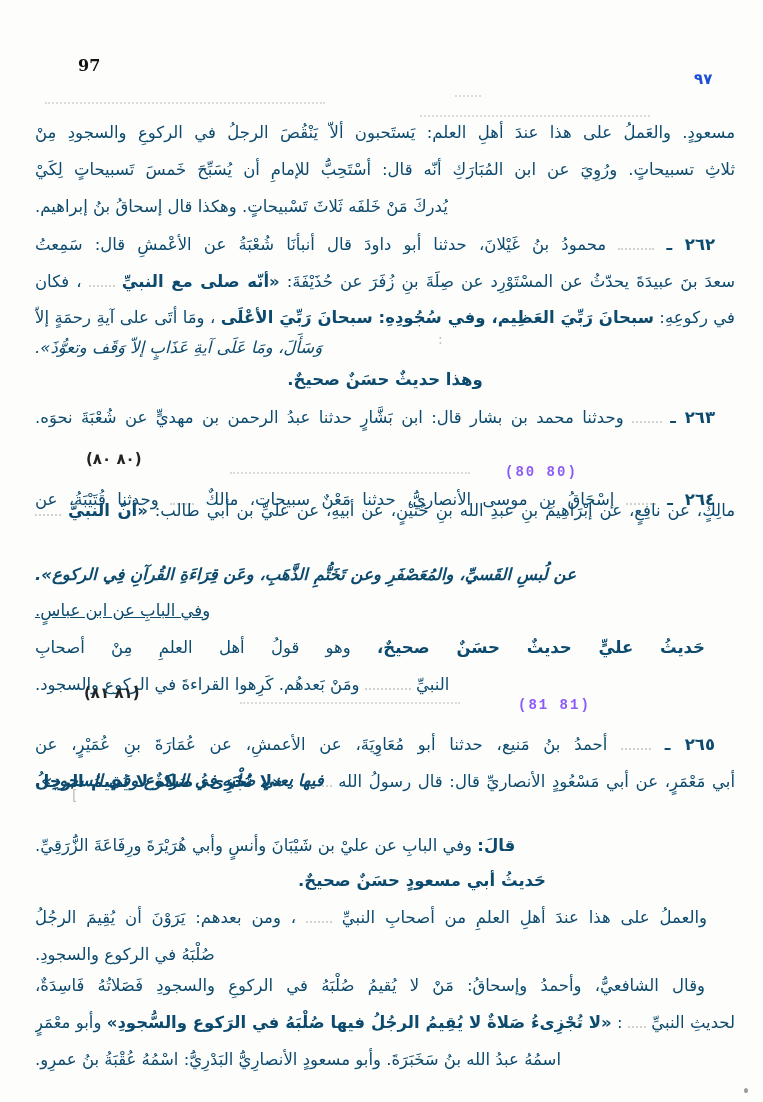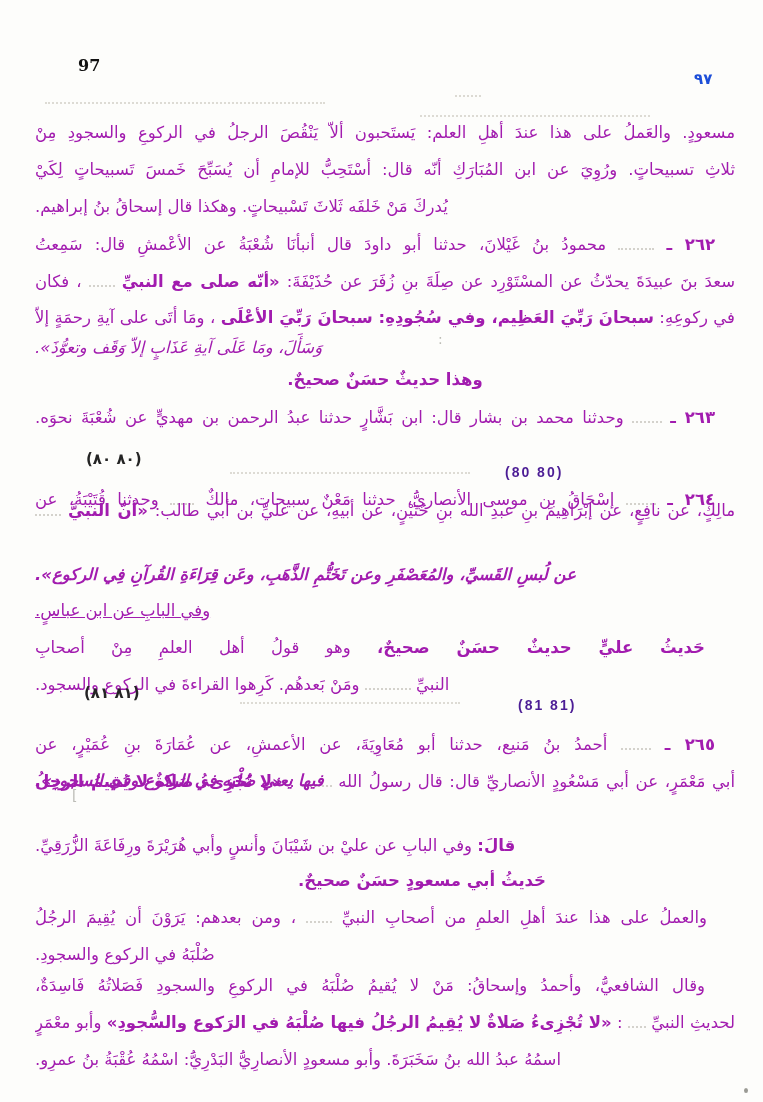--- a/index.html
+++ b/index.html
@@ -20,21 +20,21 @@
   .pgnum-ar{
     position:absolute;top:70px;left:694px;
     font-weight:700;font-size:15px;color:#1d4ed8;direction:rtl;
   }
   
   .ln{
     position:absolute;left:35px;width:700px;height:34px;
     direction:rtl;unicode-bidi:isolate;
     font-size:16.5px;line-height:34px;
     overflow:hidden;box-sizing:border-box;
-    color:#a21caf;
+    color:#0c4a6e;
   }
   .full{text-align:justify;text-align-last:justify;}
   .rt{text-align:left;}
   .lf{text-align:left;font-style:italic;}
   .ctr{text-align:center;}
   .b{font-weight:700;}
   .ind14{padding-right:14px;}
   .ind20{padding-right:20px;}
   .ind25{padding-right:25px;}
   .ind28{padding-right:28px;}
@@ -43,21 +43,21 @@
   .ind65{padding-right:65px;text-decoration:underline;}
   .shift37{transform:translateX(37px);}
   
   .gap{display:inline-block;height:6px;vertical-align:middle;}
   .gap.mark{border-bottom:2px dotted #d4d2cc;}
   .w18{width:18px;} .w24{width:24px;} .w26{width:26px;} .w30{width:30px;}
   .w36{width:36px;} .w46{width:46px;} .w48{width:48px;}
   
   .stamp{position:absolute;white-space:nowrap;}
   .stamp.ar{direction:rtl;font-size:15px;font-weight:700;color:#242424;letter-spacing:2px;}
-  .stamp.la{font-family:Liberation Sans, sans-serif;font-weight:700;font-size:14px;color:#4c1d95;letter-spacing:2px;}
+  .stamp.la{font-family:Liberation Mono, monospace;font-weight:700;font-size:14px;color:#8b5cf6;letter-spacing:2px;}
   
   .art{position:absolute;color:#bcbcb6;}
   .art.dots{border-bottom:2px dotted #dddbd4;height:2px;}
   .art.glyph{font-size:14px;line-height:14px;}
   .art.dot{width:4px;height:5px;background:#9a9a94;border-radius:50%;}
   .art.speck{width:26px;height:3px;border-bottom:2px dotted #dcdad3;}
 </style>
 </head>
 <body>
 

